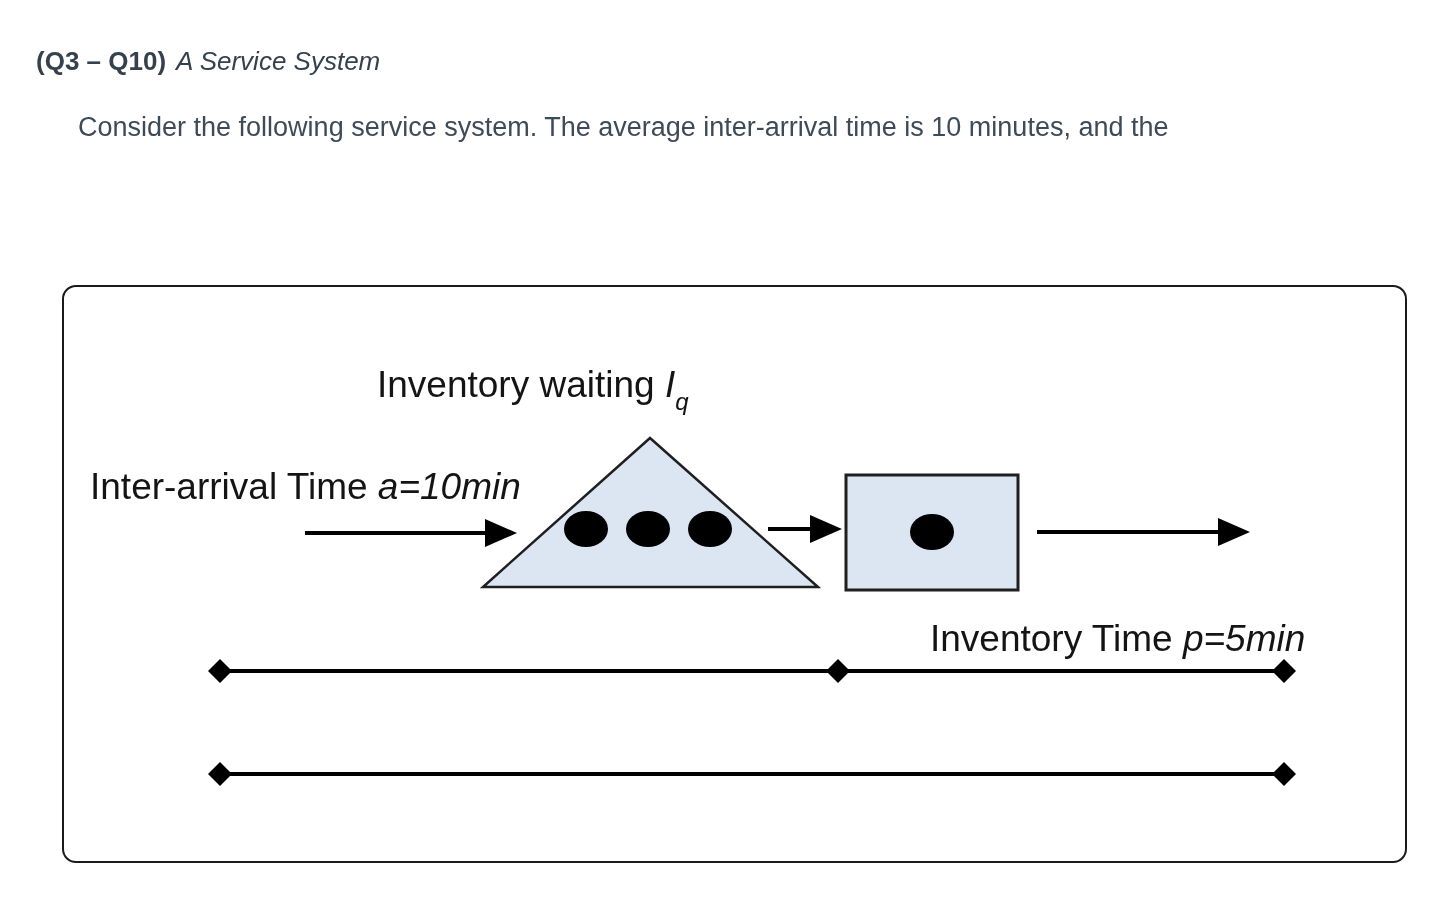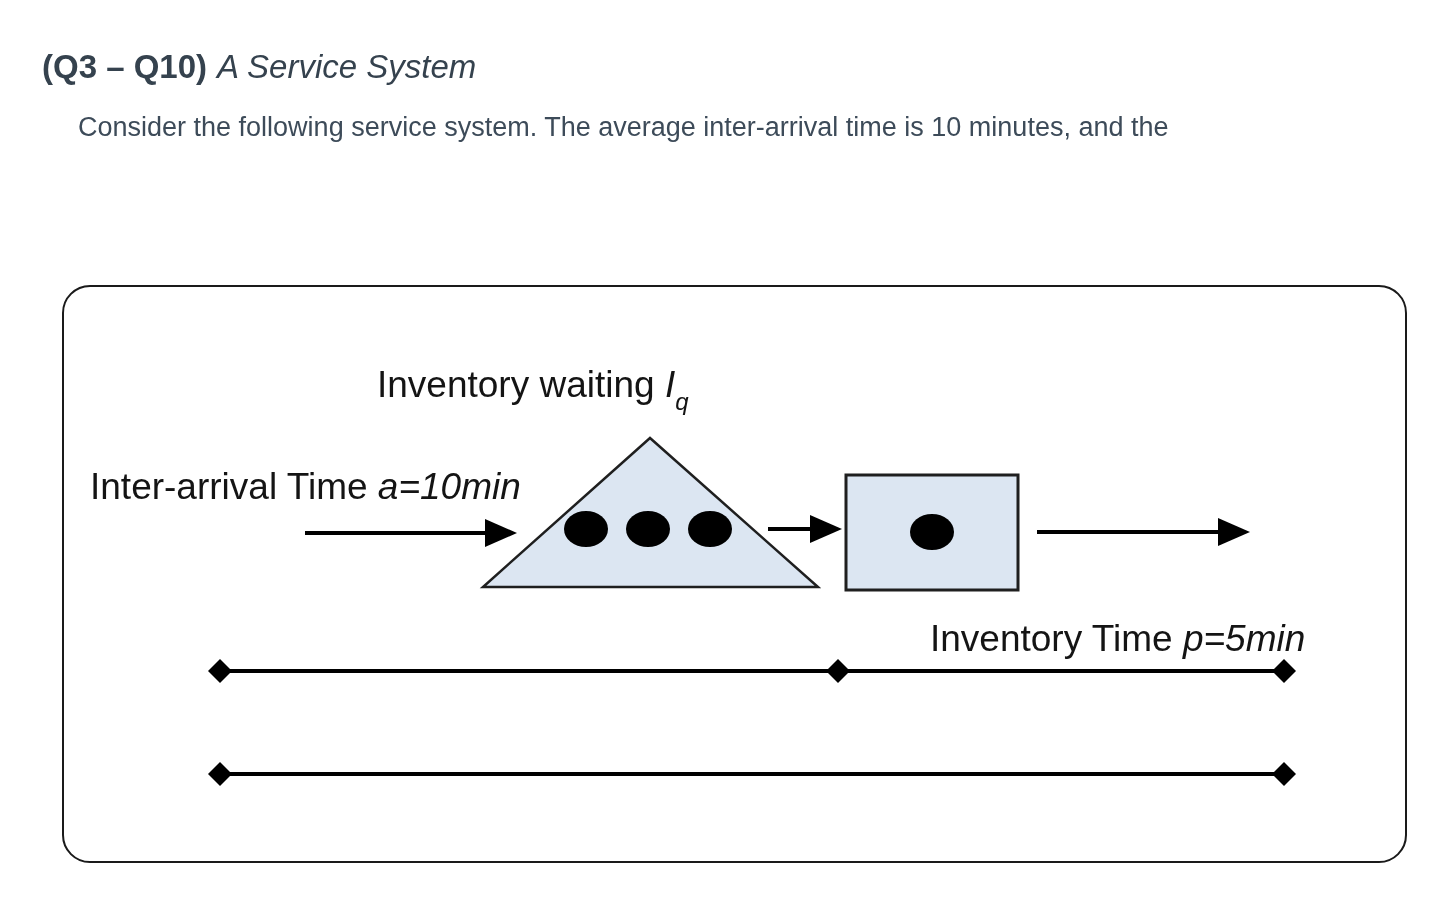--- a/index.html
+++ b/index.html
@@ -9,22 +9,22 @@
     height: 916px;
     background: #ffffff;
     font-family: "Liberation Sans", sans-serif;
     color: #3d4b59;
     overflow: hidden;
   }
   h1.heading {
     position: absolute;
     left: 34px;
     top: 40px;
-    margin: 8px;
-    font-size: 33px;
+    margin: 2px;
+    font-size: 26px;
     line-height: 38px;
     font-weight: 700;
     color: #35424e;
     white-space: nowrap;
   }
   h1.heading .title-italic {
     font-style: italic;
     font-weight: 400;
     margin-left: 10px;
   }
@@ -42,21 +42,21 @@
     line-height: 48px;
     white-space: nowrap;
   }
   .diagram {
     position: absolute;
     left: 62px;
     top: 285px;
     width: 1341px;
     height: 574px;
     border: 2px solid #1a1a1a;
-    border-radius: 28px;
+    border-radius: 14px;
     background: #ffffff;
   }
   .diagram svg {
     position: absolute;
     left: 0;
     top: 0;
   }
   .dlabel {
     position: absolute;
     font-size: 37px;

